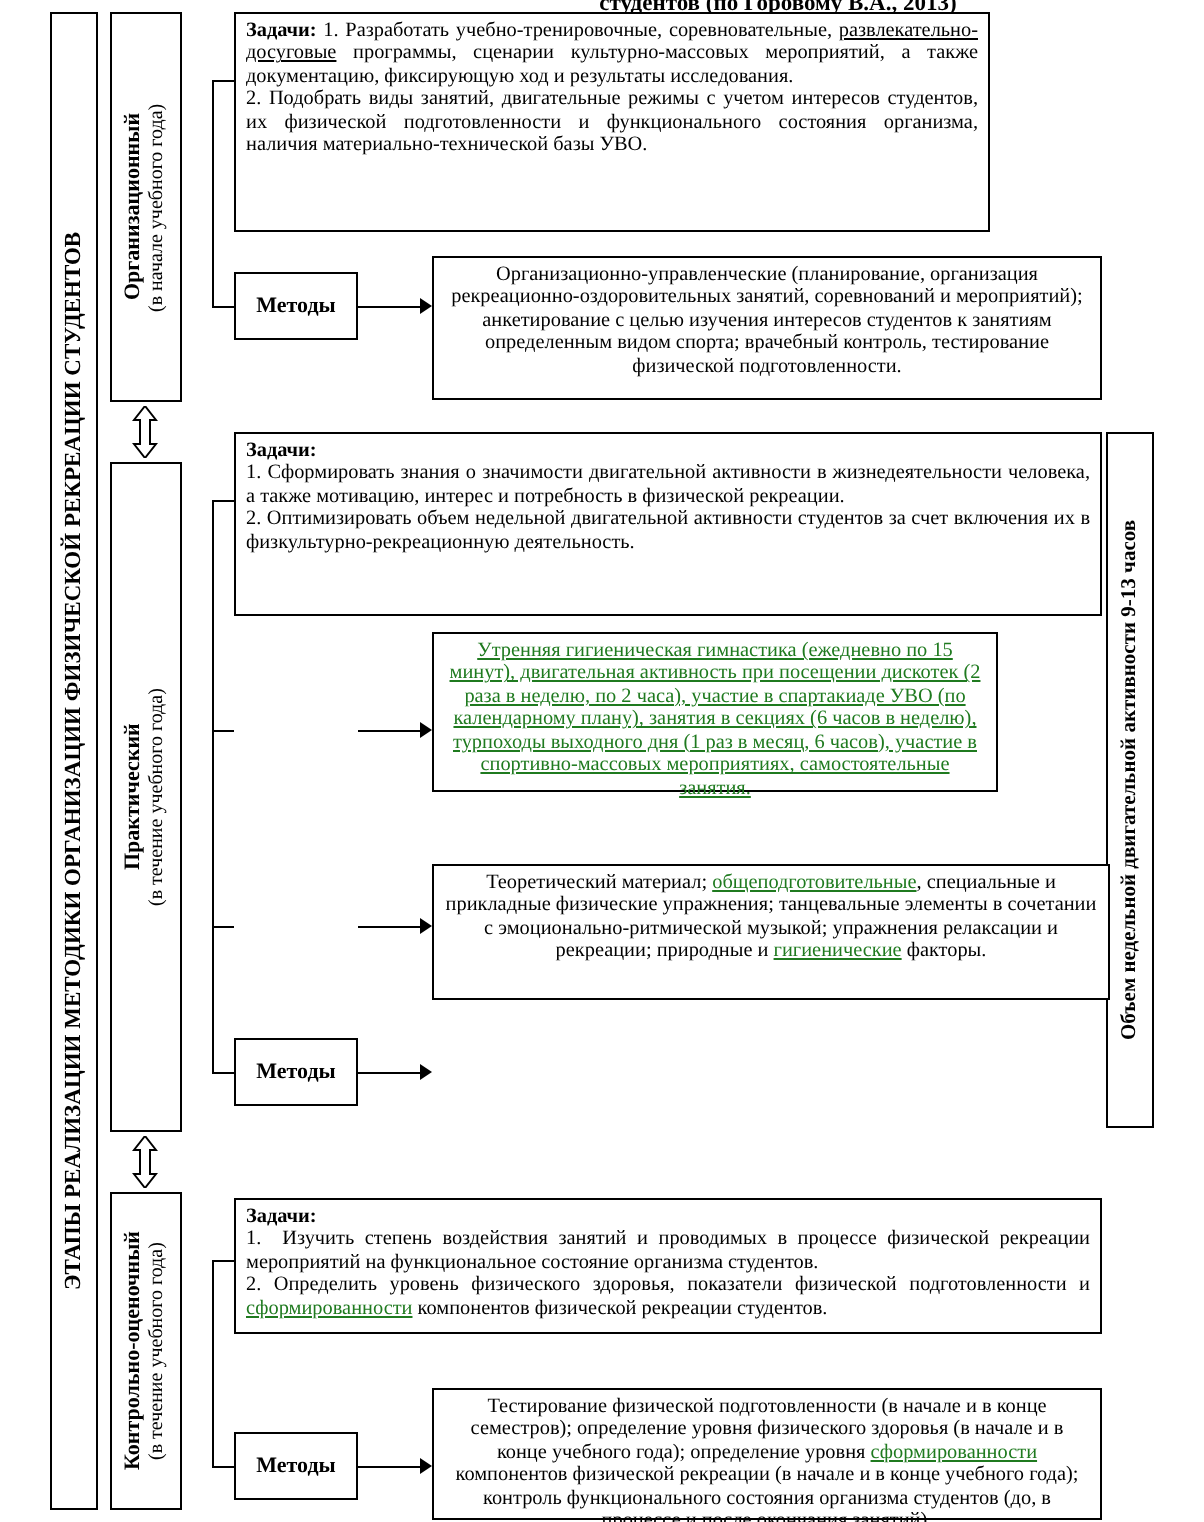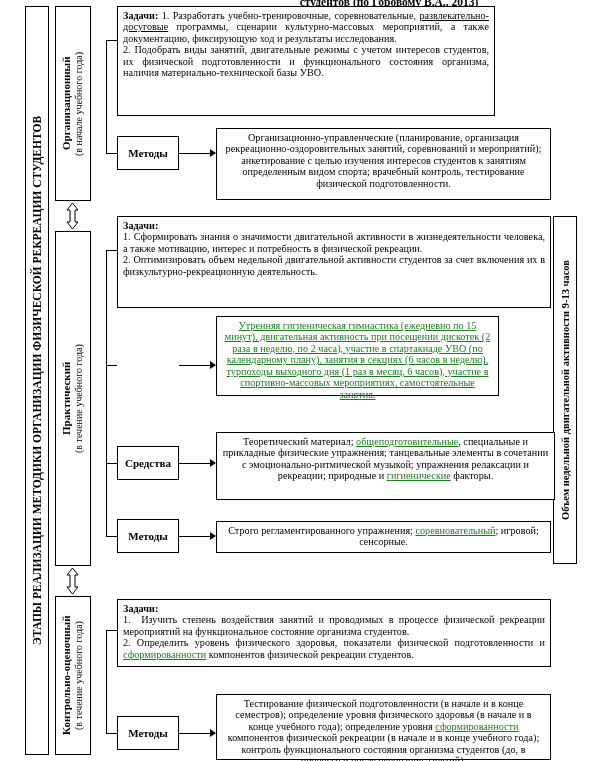--- a/index.html
+++ b/index.html
@@ -144,32 +144,26 @@
     <span>
       1.&nbsp;Сформировать знания о значимости двигательной активности в жизнедеятельности человека, а также мотивацию, интерес и потребность в физической рекреации.<br>
       2.&nbsp;Оптимизировать объем недельной двигательной активности студентов за счет включения их в физкультурно-рекреационную деятельность.
     </span>
   </div>
 
   <div class="box content ctr" style="left:216px; top:316px; width:283px; height:80px;">
     <span class="greenline u">Утренняя гигиеническая гимнастика (ежедневно по 15 минут), двигательная активность при посещении дискотек (2 раза в неделю, по 2 часа), участие в спартакиаде УВО (по календарному плану), занятия в секциях (6 часов в неделю), турпоходы выходного дня (1 раз в месяц, 6 часов), участие в спортивно-массовых мероприятиях, самостоятельные занятия.</span>
   </div>
 
-  <div class="box center label-box" style="left:117px; top:446px; width:62px; height:34px;">
-    <span>Средства</span>
-  </div>
   <div class="box content ctr" style="left:216px; top:432px; width:339px; height:68px;">
     <span>Теоретический материал; <span class="green">общеподготовительные</span>, специальные и прикладные физические упражнения; танцевальные элементы в сочетании с эмоционально-ритмической музыкой; упражнения релаксации и рекреации; природные и <span class="green">гигиенические</span> факторы.</span>
   </div>
 
   <div class="box center label-box" style="left:117px; top:519px; width:62px; height:34px;">
     <span>Методы</span>
-  </div>
-  <div class="box content ctr" style="left:216px; top:521px; width:335px; height:32px;">
-    <span>Строго регламентированного упражнения; <span class="green">соревновательный</span>; игровой; сенсорные.</span>
   </div>
 
   <div class="vline" style="left:106px; top:250px; height:286px;"></div>
   <div class="hline" style="left:106px; top:250px; width:11px;"></div>
   <div class="hline" style="left:106px; top:365px; width:11px;"></div>
   <div class="hline" style="left:106px; top:463px; width:11px;"></div>
   <div class="hline" style="left:106px; top:536px; width:11px;"></div>
   <div class="hline" style="left:179px; top:365px; width:31px;"></div>
   <div class="arrowR" style="left:210px; top:361px;"></div>
   <div class="hline" style="left:179px; top:463px; width:31px;"></div>

